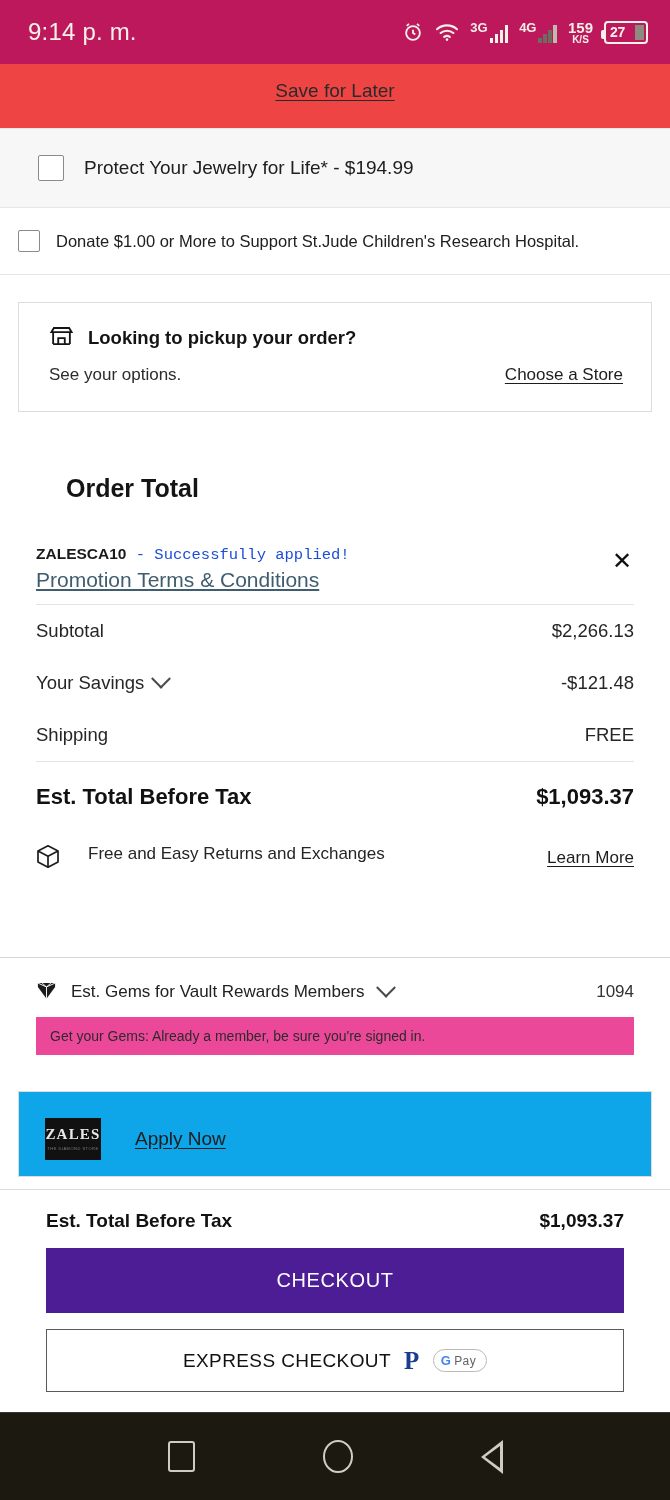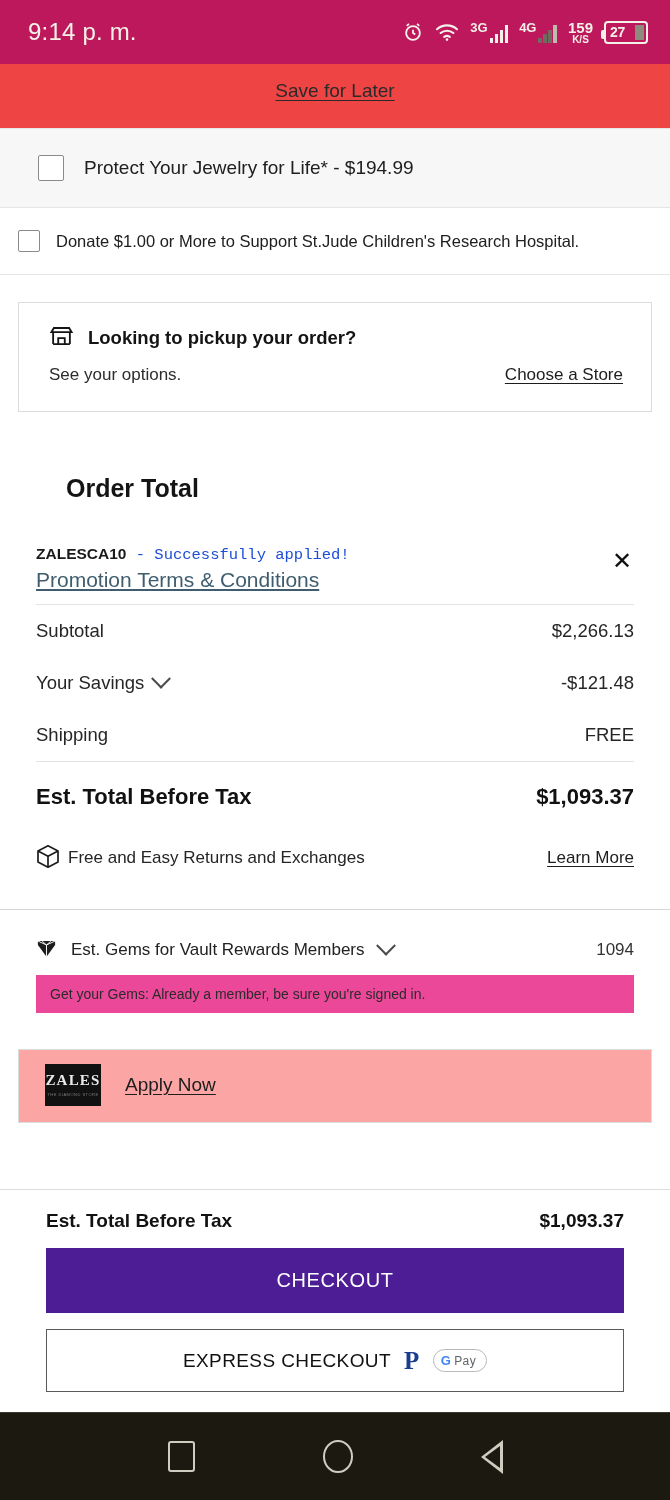--- a/index.html
+++ b/index.html
@@ -205,52 +205,52 @@
     padding: 22px 0 18px;
     font-size: 22px; font-weight: 700; color: #111;
   }
 
   
   .returns {
     margin: 0 36px;
     display: flex; align-items: center; justify-content: space-between;
     padding: 16px 0 36px;
   }
-  .returns-left { display:flex; align-items:center; gap: 8px; }
+  .returns-left { display:flex; align-items:flex-start; gap: 28px; }
   .returns-txt { font-size: 17px; color: #252525; }
   .learn-more {
     font-size: 17px; color: #1d1d1d;
     text-decoration: underline; text-underline-offset: 3px;
   }
 
   
-  .gems-sec { border-top: 1px solid #d8d8d8; padding-top: 22px; }
+  .gems-sec { border-top: 1px solid #d8d8d8; padding-top: 16px; margin-top: 48px; }
   .gems-row {
     margin: 0 36px;
     display: flex; align-items: center; justify-content: space-between;
     padding: 6px 0 12px;
   }
   .gems-left { display:flex; align-items:center; gap: 14px; }
   .gems-txt { font-size: 17px; color: #222; }
   .gems-val { font-size: 17px; color: #333; }
   .gems-hint {
     margin: 0 36px 0 36px;
     background: #ec4899;
     padding: 11px 14px;
     font-size: 14px;
     color: #2b2b2b;
   }
 
   
   .zales-wrap { padding: 36px 18px 0; }
   .zales-card {
     border: 1px solid #dcdcdc;
-    padding: 14px 24px 16px 26px;
-    display: flex; align-items: center; gap: 24px;
-    background:#fca5a5;
+    padding: 26px 24px 16px 26px;
+    display: flex; align-items: center; gap: 34px;
+    background:#0ea5e9;
   }
   .zales-logo {
     width: 56px; height: 42px; background: #111;
     display:flex; flex-direction:column; align-items:center; justify-content:center;
     flex: none;
   }
   .zales-logo .zl-main {
     color:#e9e9e9; font-size: 15px; font-weight: 700; letter-spacing: 1.2px;
     font-family: "Liberation Serif", serif;
   }

